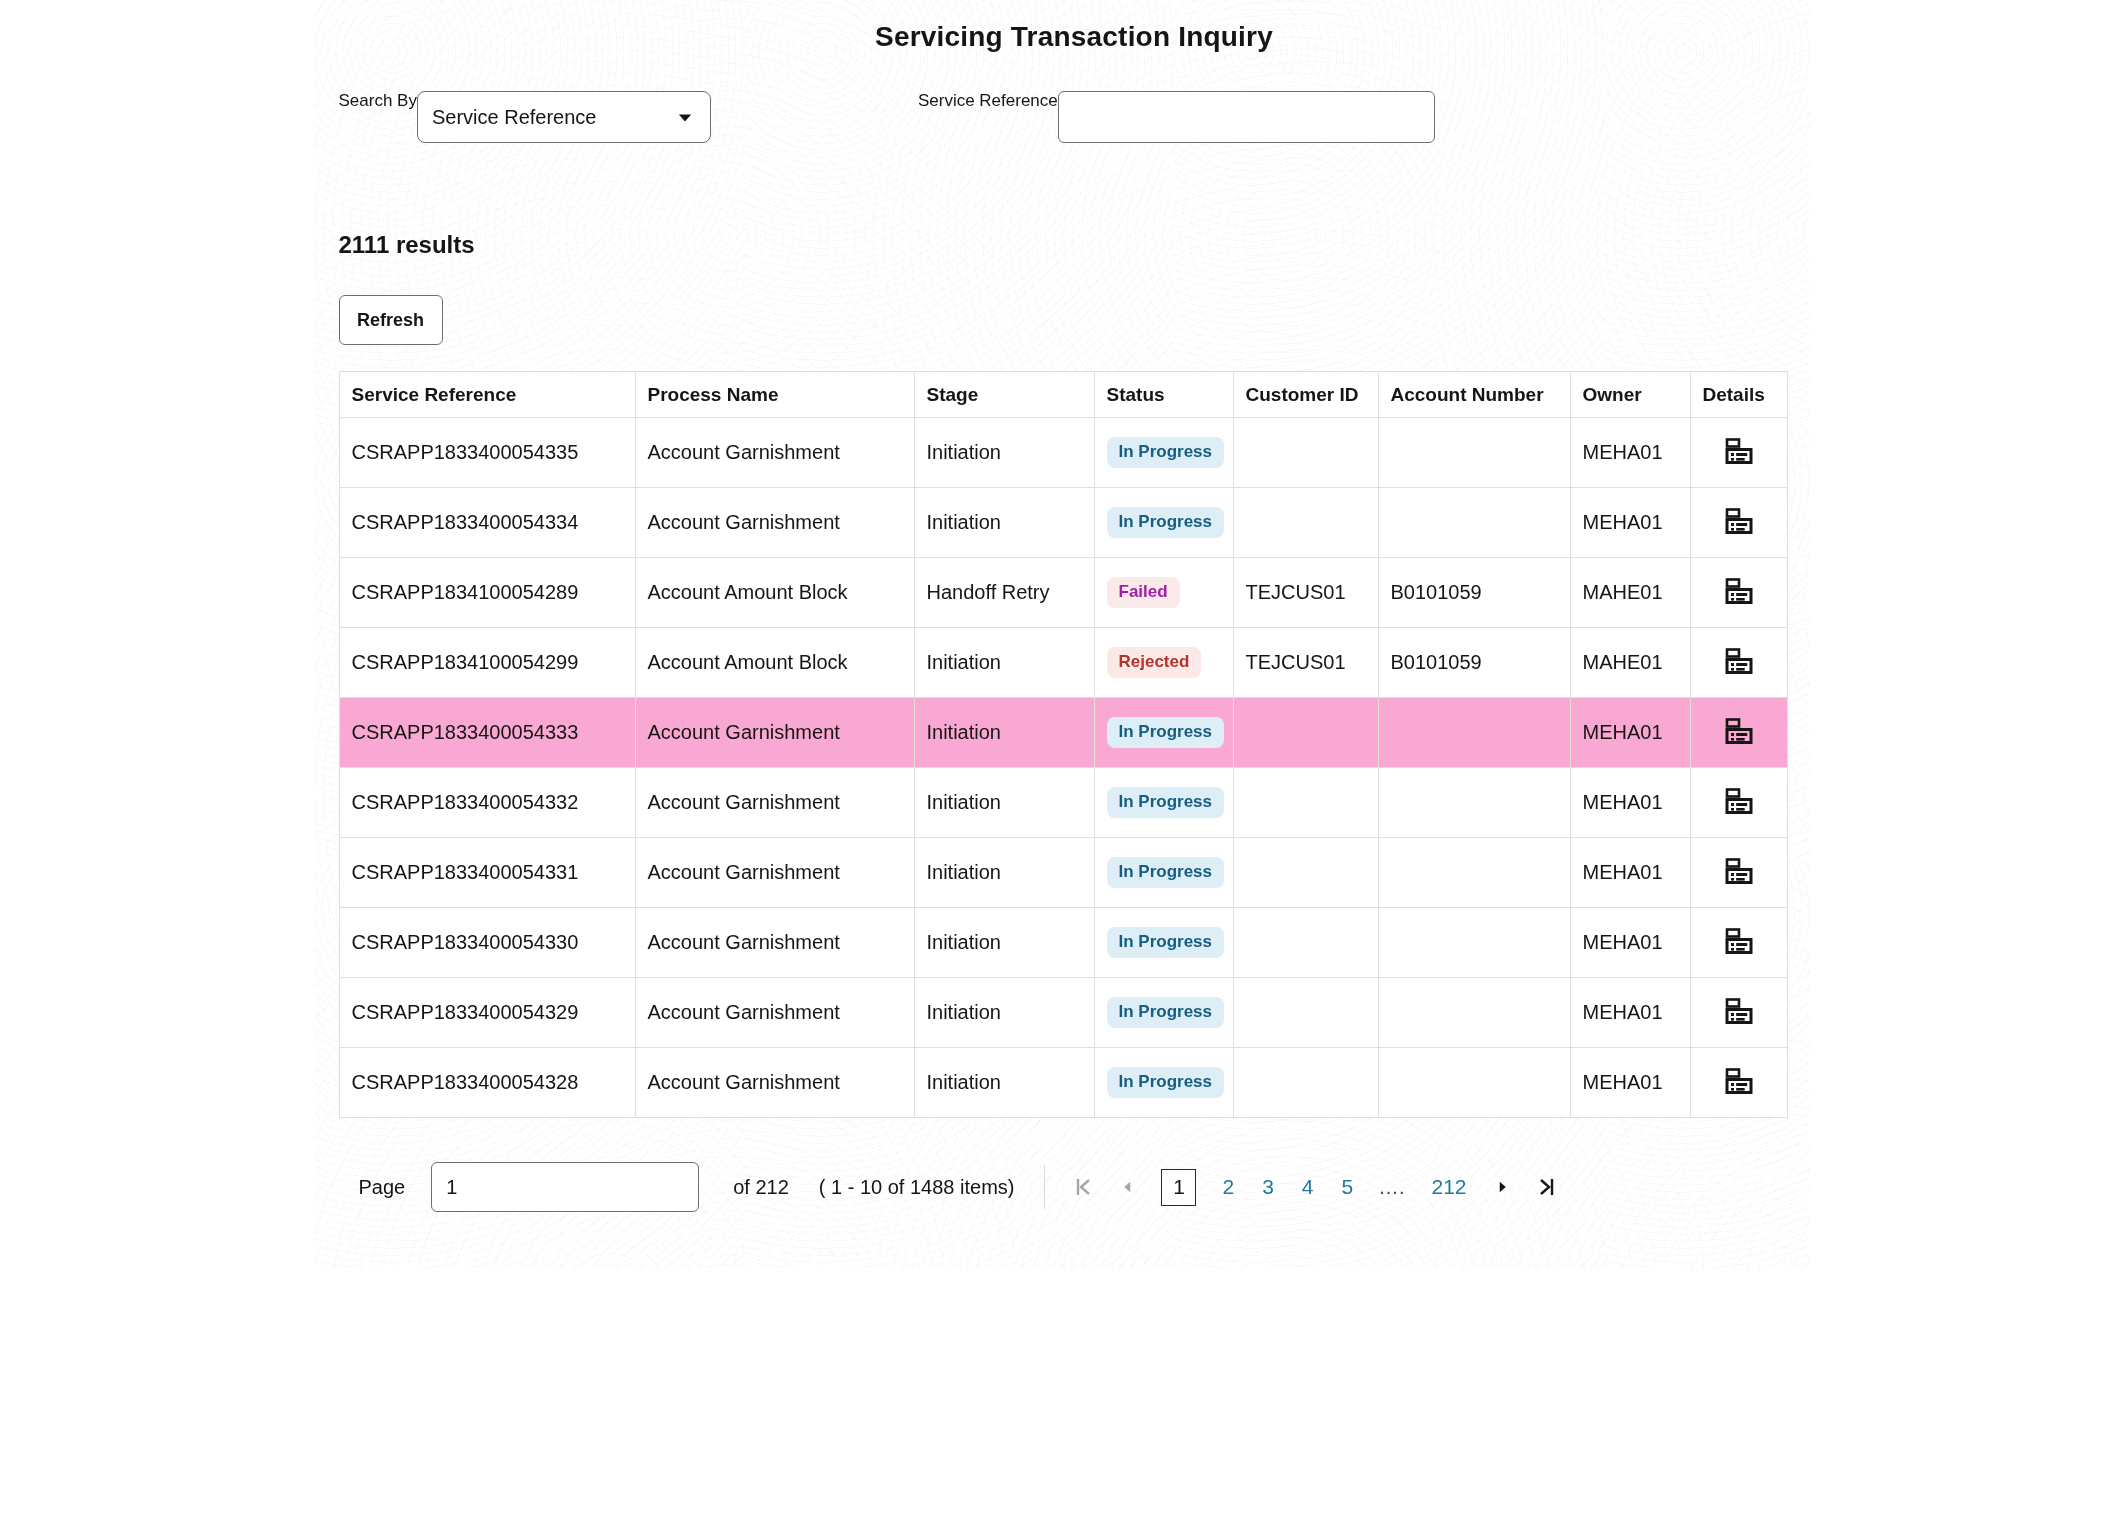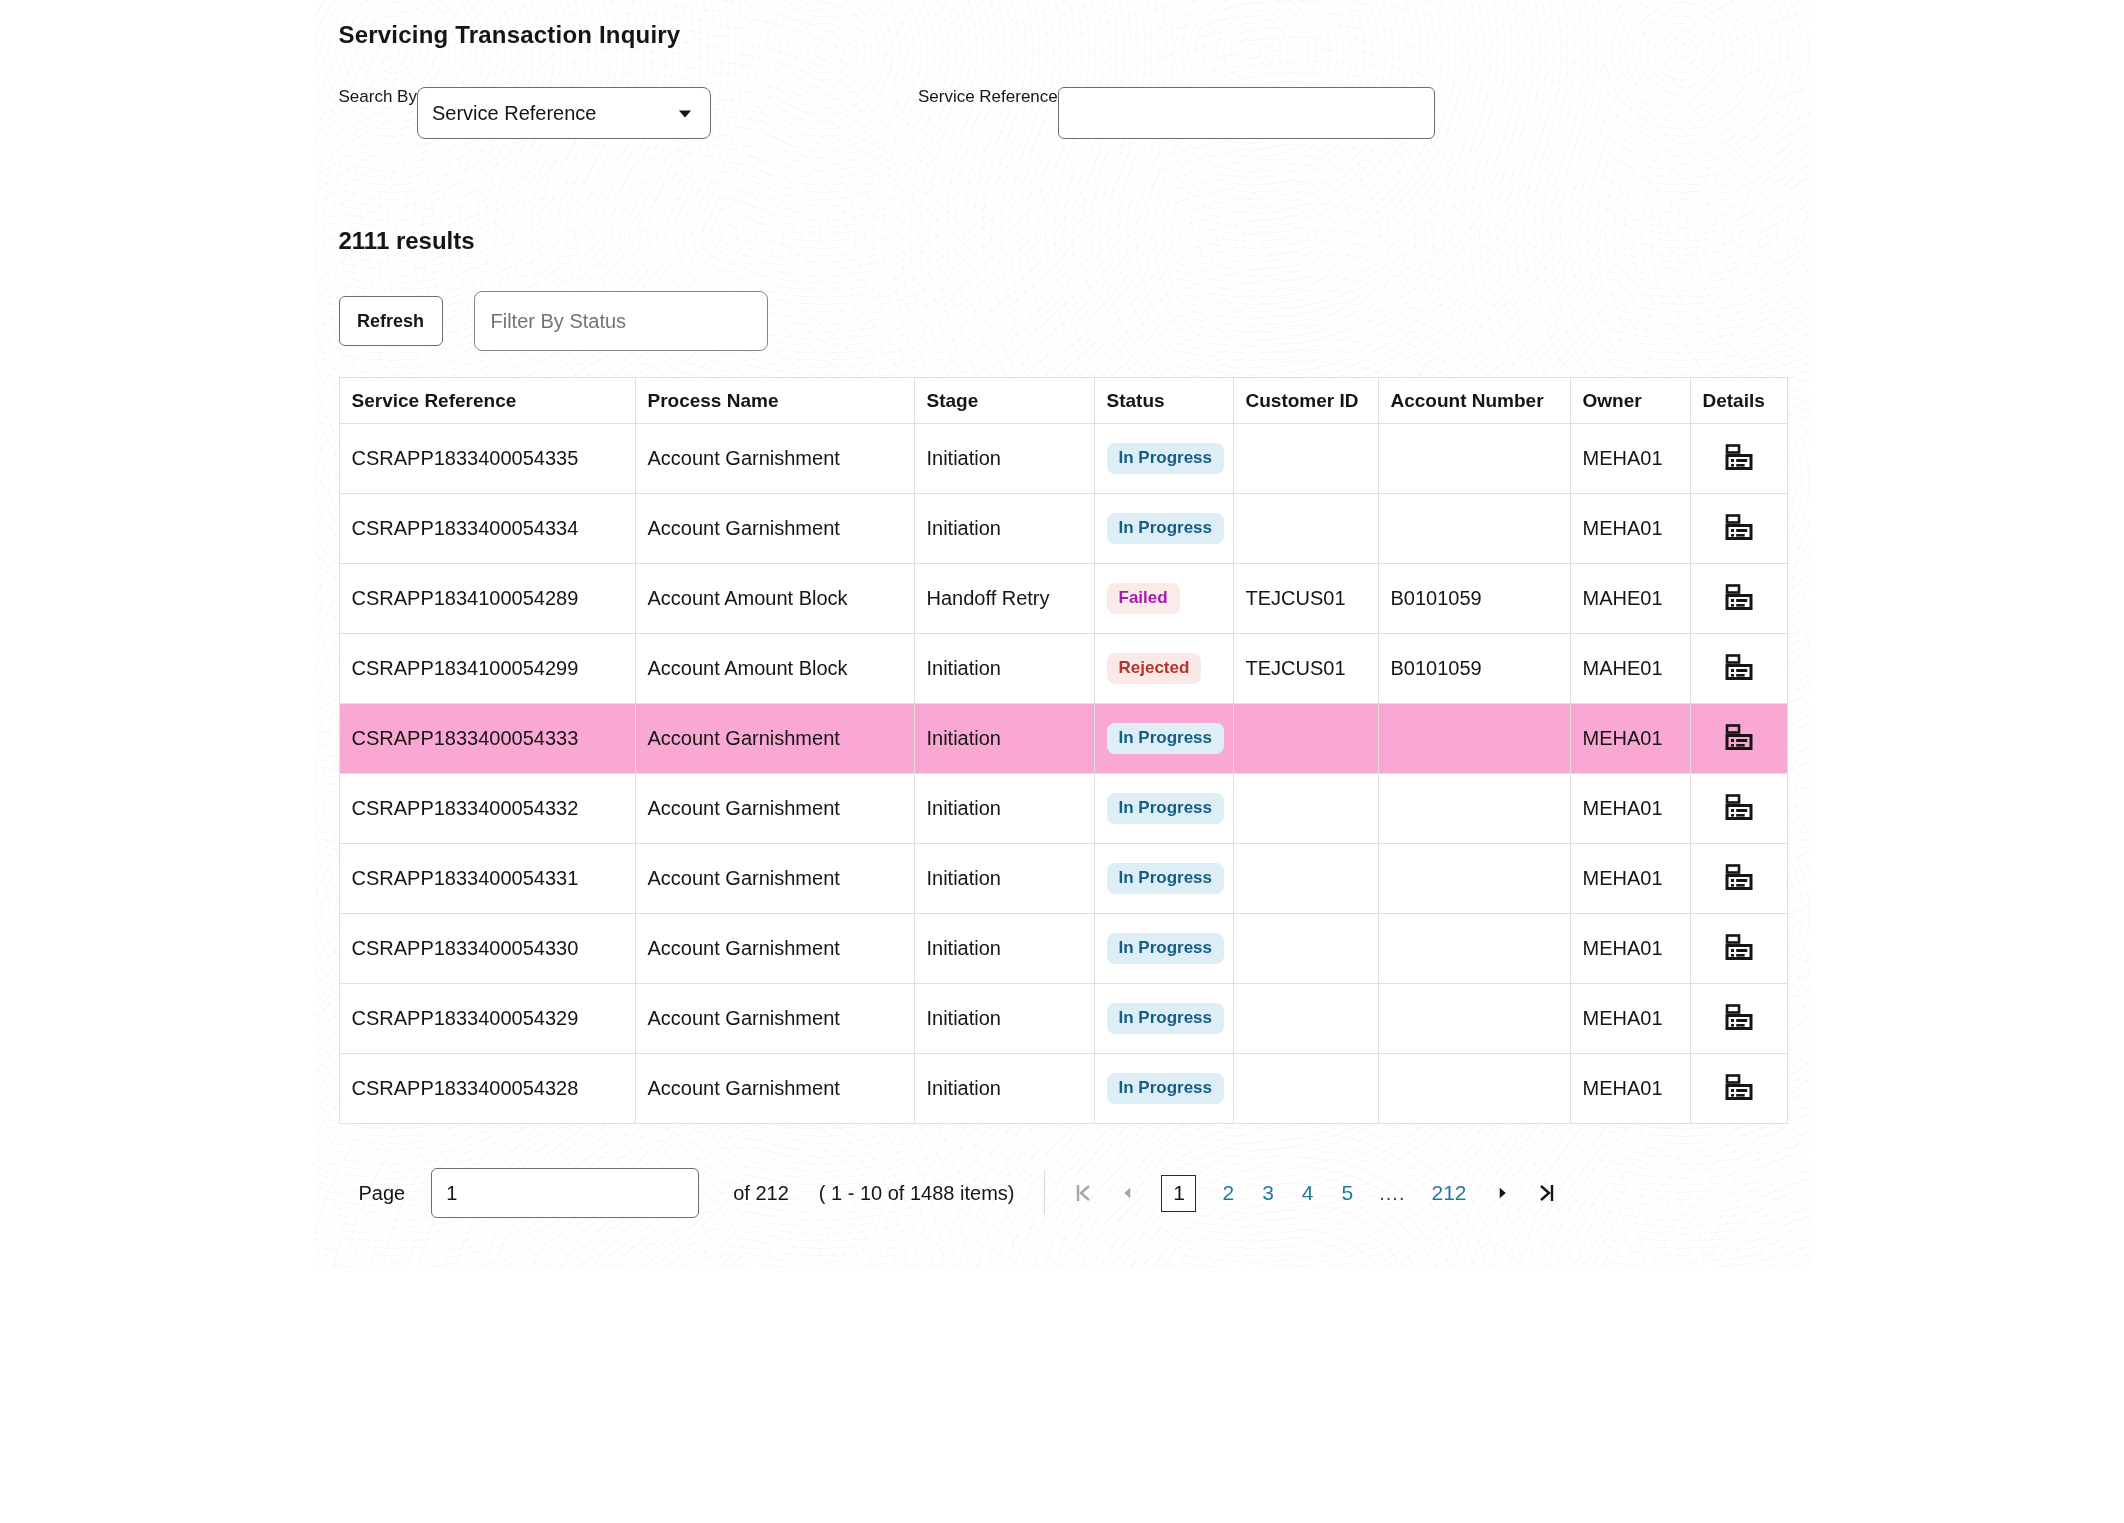--- a/index.html
+++ b/index.html
@@ -10,21 +10,21 @@
   .band { position:absolute; left:0; top:0; width:100%; height:1268px; z-index:0;
     background-image:
       repeating-radial-gradient(circle at 18% 12%, rgba(60,58,55,0.028) 0 1px, transparent 1px 7px),
       repeating-radial-gradient(circle at 74% 42%, rgba(60,58,55,0.024) 0 1px, transparent 1px 9px),
       repeating-radial-gradient(circle at 42% 86%, rgba(60,58,55,0.02) 0 1px, transparent 1px 12px),
       linear-gradient(90deg, rgba(255,255,255,0.7) 0 150px, rgba(255,255,255,0) 150px 330px,
         rgba(255,255,255,0.55) 330px 470px, rgba(255,255,255,0) 470px 640px);
     background-size: 430px 430px, 560px 560px, 700px 700px, 1280px 100%;
   }
   .content { position:relative; z-index:1; }
-  h1.page-title { margin-left:24px; font-size:24px; font-weight:bold; letter-spacing:0.2px; }
+  h1.page-title { margin-left:24px; font-size:28px; font-weight:bold; letter-spacing:0.2px;text-align:center; }
 
   .form-row { display:flex; margin:38px 0 0 24px; }
   .field { display:flex; flex-direction:row; }
   .field .lbl { font-size:17px; margin-bottom:18px; color:#161513; }
   .select-box { width:294px; height:52px; border:1px solid #6f6e6b; border-radius:8px;
     background:#fff; display:flex; align-items:center; justify-content:space-between;
     padding:0 16px 0 14px; font-size:20px; cursor:pointer; }
   .field2 { margin-left:207px; }
   .text-input { width:377px; height:52px; border:1px solid #6f6e6b; border-radius:6px;
     background:#fff; font-size:20px; padding:0 14px; font-family:inherit; color:#161513; }
@@ -87,21 +87,20 @@
       <div class="field field2">
         <span class="lbl">Service Reference</span>
         <input class="text-input" type="text" value="" style="">
       </div>
     </div>
 
     <div class="results-title">2111 results</div>
 
     <div class="actions">
       <button class="refresh-btn">Refresh</button>
-      <input class="filter-input" type="text" placeholder="Filter By Status" style="">
     </div>
 
     <table class="results">
       <colgroup>
         <col style="width:296px">
           <col style="width:279px">
           <col style="width:180px">
           <col style="width:139px">
         <col style="width:145px">
           <col style="width:192px">

